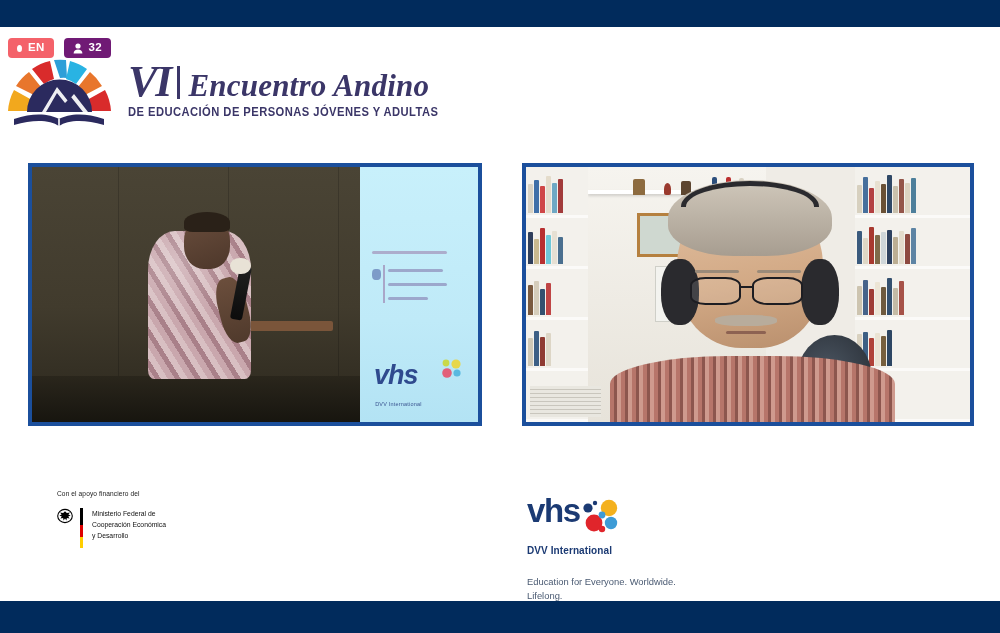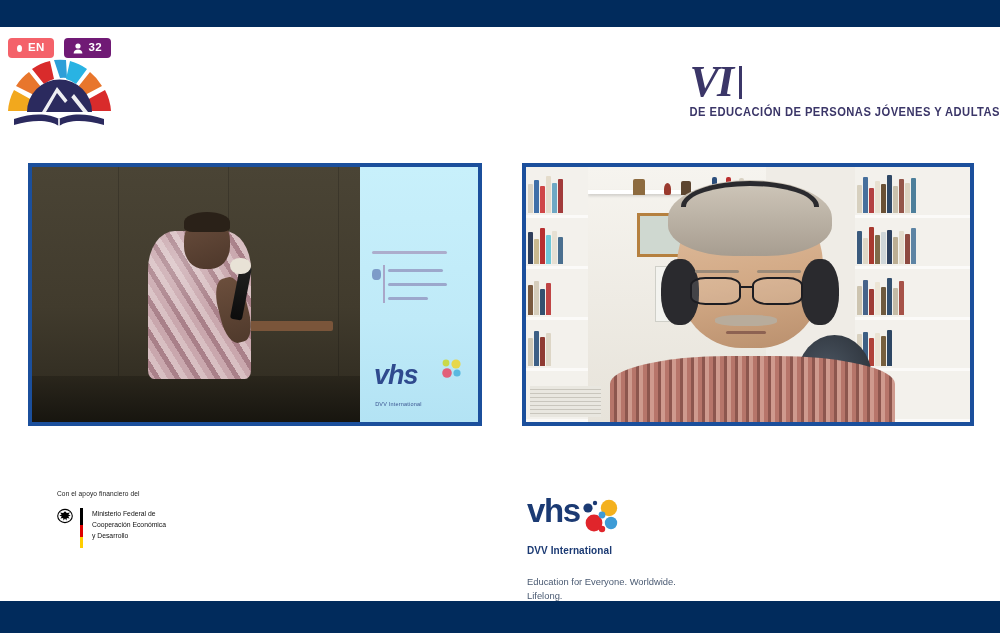--- a/index.html
+++ b/index.html
@@ -45,21 +45,21 @@
   .rec-dot {
     width: 5px; height: 7px; border-radius: 50%;
     background: #ffffff; display: inline-block;
   }
   .person-ic { display: inline-block; line-height: 0; }
 
   
   .logo-header {
     position: absolute; left: 0; top: 48px;
     width: 1000px; height: 84px;
-    display: flex; align-items: center; justify-content: space-between;
+    display: flex; align-items: center; justify-content: flex-start;
     gap: 10px;
   }
   .logo-mark { width: 118px; height: 82px; flex: 0 0 auto; }
   .logo-text { display: flex; flex-direction: column; line-height: 1; }
   .logo-title-row {
     display: flex; align-items: flex-end; gap: 7px;
   }
   .roman {
     font-family: "Liberation Serif", serif;
     font-size: 44px; font-weight: bold; font-style: italic;
@@ -369,20 +369,21 @@
         <path d="M42 63 L57 38 L68 52 L74 45 L88 63 Z" fill="#ffffff" opacity="0.92"></path>
         <path d="M46 63 L57 44 L65 54 L71 48 L83 63 Z" fill="#2b2a5e"></path>
         <path d="M14 70 C34 63 50 65 59 70 C68 65 84 63 104 70 L104 76 C84 70 68 71 59 77 C50 71 34 70 14 76 Z" fill="#2b2a5e"></path>
         <path d="M59 70 L59 77" stroke="#ffffff" stroke-width="1.6"></path>
       </svg>
     </div>
     <div class="logo-text">
       <div class="logo-title-row">
         <span class="roman">VI</span>
         <span class="roman-sep"></span>
+        <span class="ev-title">Encuentro Andino</span>
       </div>
       <div class="ev-sub">DE EDUCACIÓN DE PERSONAS JÓVENES Y ADULTAS</div>
     </div>
   </div>
 
   <div class="tile tile-left">
     <div class="tile-inner">
       <div class="hall"></div>
       <div class="hall-floor"></div>
 

